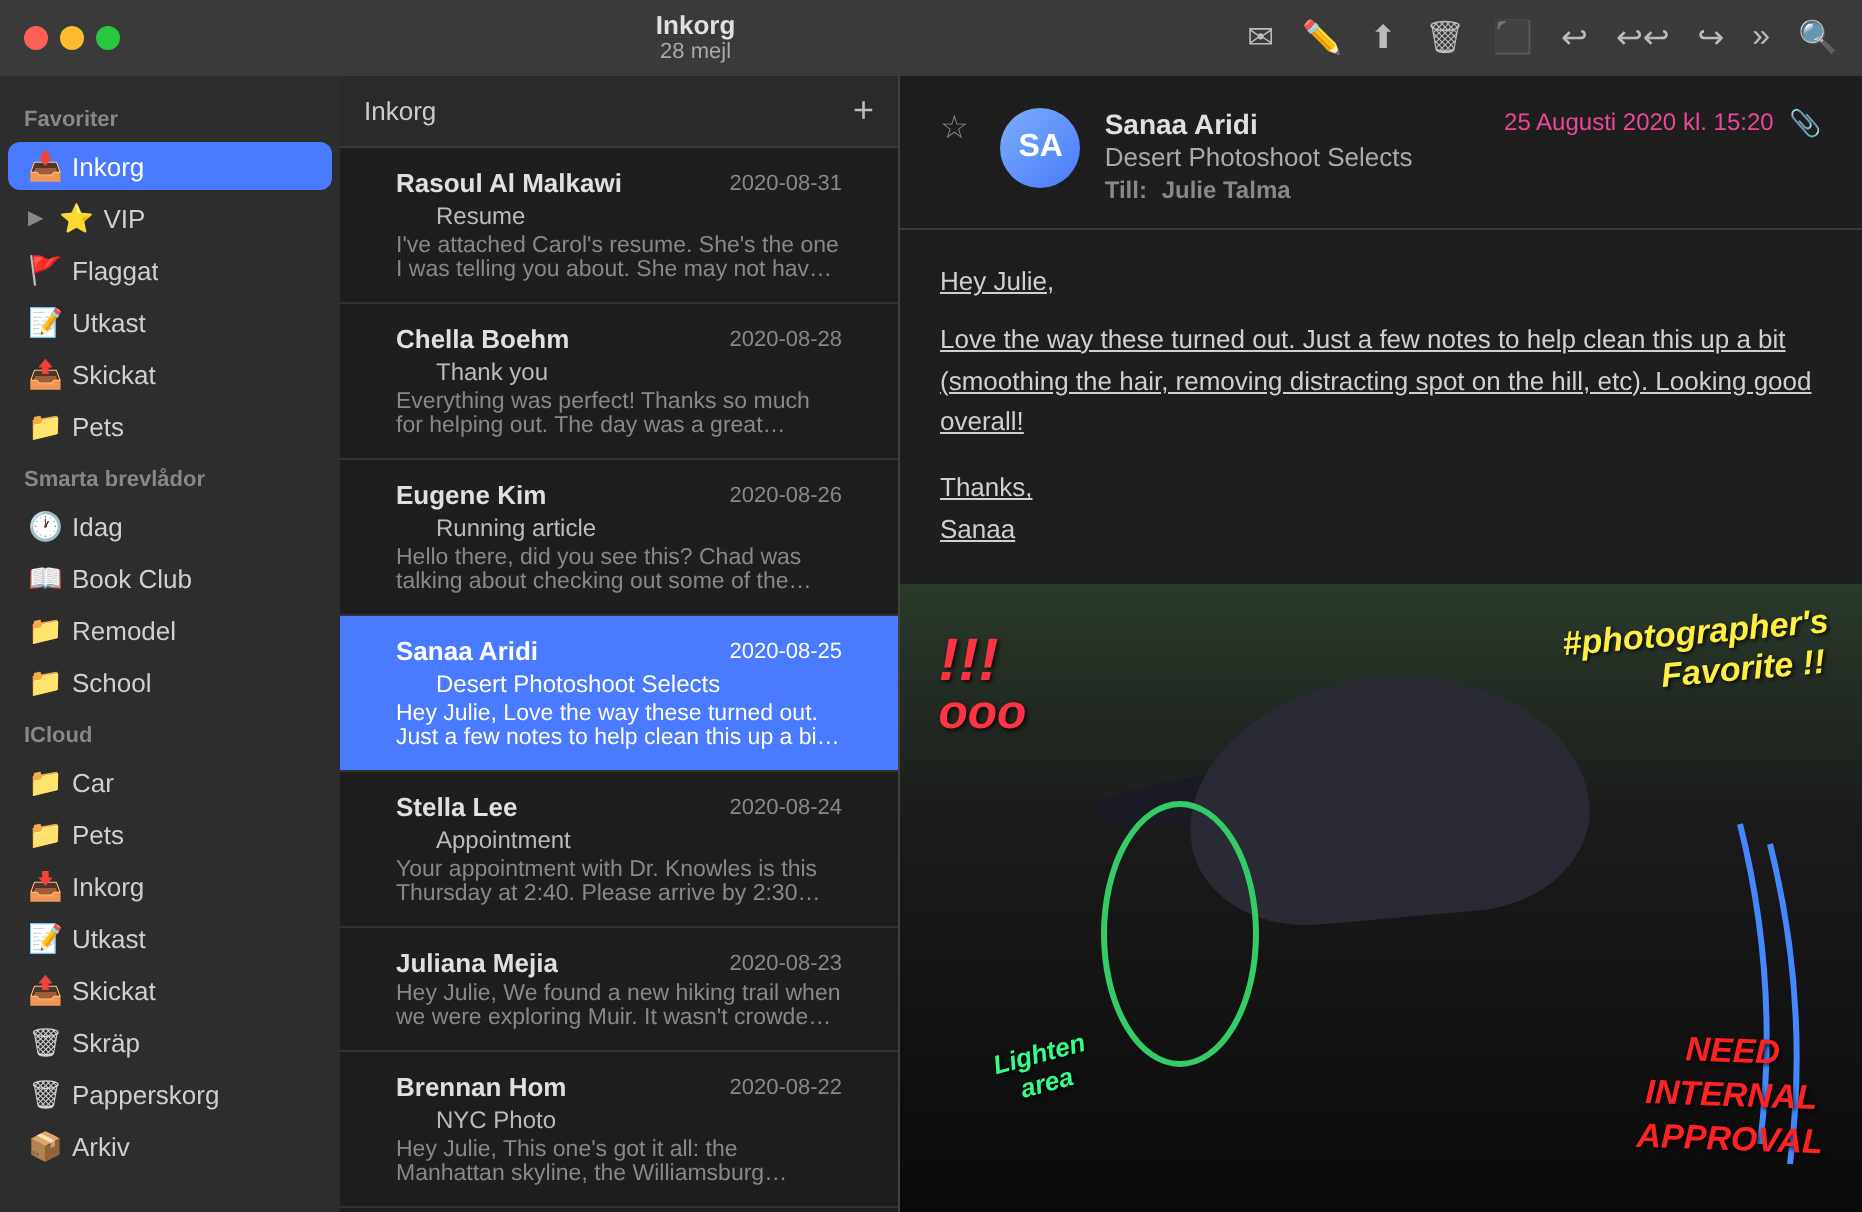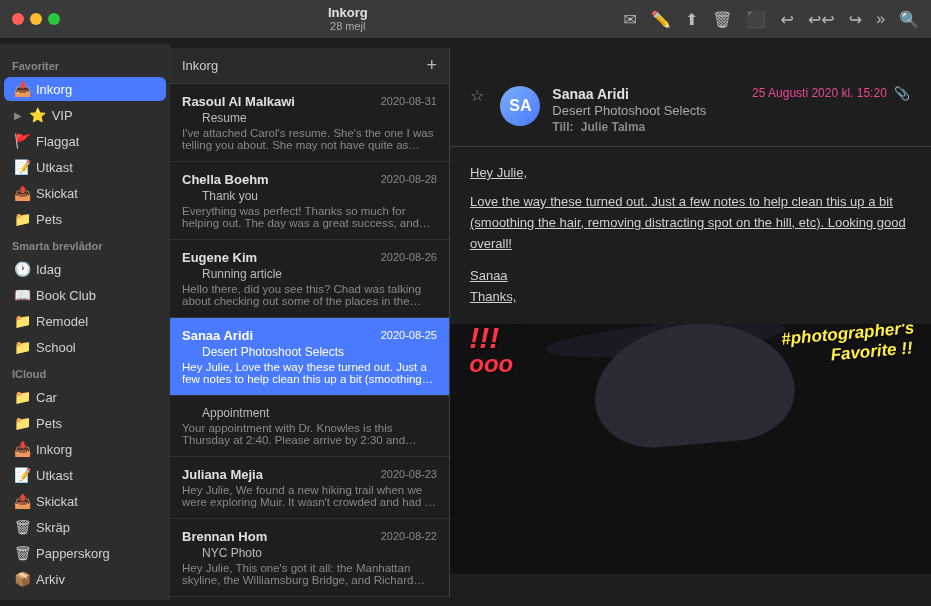--- a/index.html
+++ b/index.html
@@ -63,21 +63,20 @@
       color: #bbb;
       font-size: 16px;
       cursor: pointer;
     }
 
     
     .main-layout {
       display: flex;
       flex: 1;
       overflow: hidden;
-      align-items: center;
     }
 
     
     .sidebar {
       width: 170px;
       background: #2d2d2d;
       display: flex;
       flex-direction: column;
       padding: 8px 0;
       overflow-y: auto;
@@ -150,21 +149,21 @@
     .message-list-header-add {
       font-size: 18px;
       color: #bbb;
       cursor: pointer;
     }
     .message-list-scroll {
       overflow-y: auto;
       flex: 1;
     }
     .message-item {
-      padding: 10px 12px;
+      padding: 10px 28px;
       border-bottom: 1px solid #333;
       cursor: pointer;
     }
     .message-item.selected {
       background: #4a7aff;
     }
     .message-item.selected .sender,
     .message-item.selected .subject,
     .message-item.selected .preview,
     .message-item.selected .date {
@@ -520,20 +519,24 @@
       <div class="message-item selected">
         <div class="message-row1">
           <span class="sender">Sanaa Aridi</span>
           <span class="date">2020-08-25</span>
         </div>
         <div class="subject">Desert Photoshoot Selects</div>
         <div class="preview">Hey Julie, Love the way these turned out. Just a few notes to help clean this up a bit (smoothing th...</div>
       </div>
 
       <div class="message-item">
+        <div class="message-row1">
+          <span class="sender">Stella Lee</span>
+          <span class="date">2020-08-24</span>
+        </div>
         <div class="subject">Appointment</div>
         <div class="preview">Your appointment with Dr. Knowles is this Thursday at 2:40. Please arrive by 2:30 and remember to br...</div>
       </div>
 
       <div class="message-item">
         <div class="message-row1">
           <span class="sender">Juliana Mejia</span>
           <span class="date">2020-08-23</span>
         </div>
         <div class="preview">Hey Julie, We found a new hiking trail when we were exploring Muir. It wasn't crowded and had a great...</div>
@@ -569,22 +572,22 @@
           <span class="detail-date">25 Augusti 2020 kl. 15:20</span>
           <span class="paperclip-icon">📎</span>
         </div>
       </div>
     </div>
 
     <div class="detail-body">
       <div class="detail-text">
         <p style="margin-bottom:8px;">Hey Julie,</p>
         <p style="margin-bottom:12px;">Love the way these turned out. Just a few notes to help clean this up a bit (smoothing the hair, removing distracting spot on the hill, etc). Looking good overall!</p>
+        <p>Thanks,</p>
         <p>Sanaa</p>
-        <p>Thanks,</p>
       </div>
       <div class="detail-image">
 
         <div class="photo-bg">
           <div class="hat-brim"></div>
           <div class="hat-shape"></div>
 
           <svg style="position:absolute;top:0;left:0;width:100%;height:100%;pointer-events:none;">
 
             <ellipse cx="140" cy="175" rx="38" ry="65" fill="none" stroke="#33cc66" stroke-width="3" stroke-dasharray="none"></ellipse>

